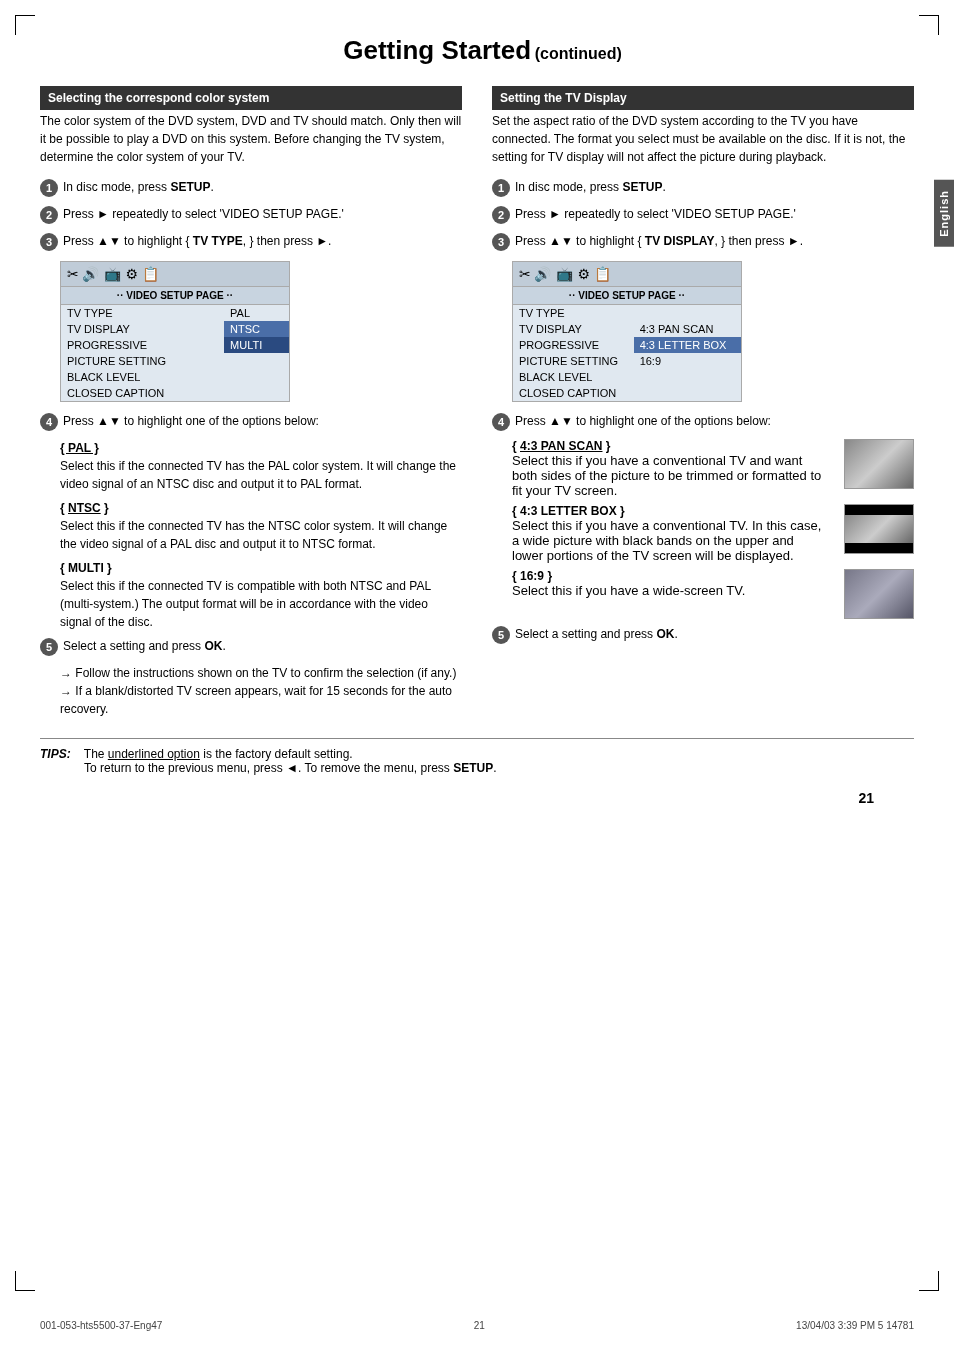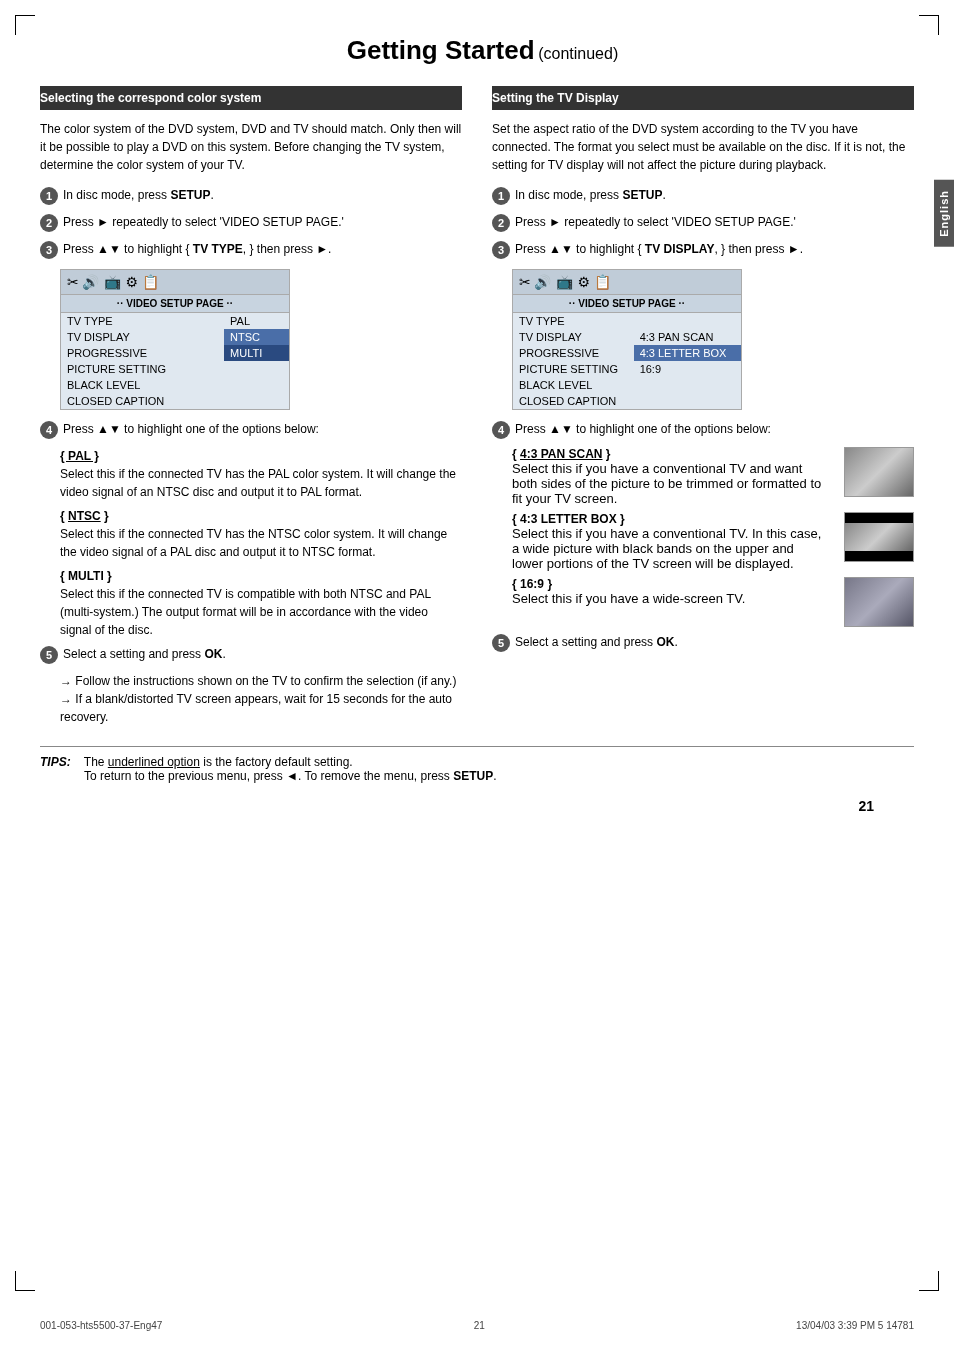--- a/index.html
+++ b/index.html
@@ -55,39 +55,39 @@
       margin-bottom: 20px;
       padding-top: 5px;
     }
     .page-title {
       font-size: 26px;
       font-weight: bold;
       margin-left: 11px;
     }
     .page-title-continued {
       font-size: 16px;
-      font-weight: normal;
+      font-weight: bold;
     }
 
     
     .two-col {
       display: flex;
       gap: 30px;
     }
     .col-left { flex: 1; }
     .col-right { flex: 1; }
 
     
     .section-header {
       background: #333;
       color: #fff;
       font-weight: bold;
       font-size: 12px;
-      padding: 5px 0;
-      margin-bottom: 10px;
+      padding: 5px 8px;
+      margin-bottom: 2px;
     }
 
     
     .section-intro {
       font-size: 12px;
       line-height: 1.5;
       margin-bottom: 12px;
     }
 
     

